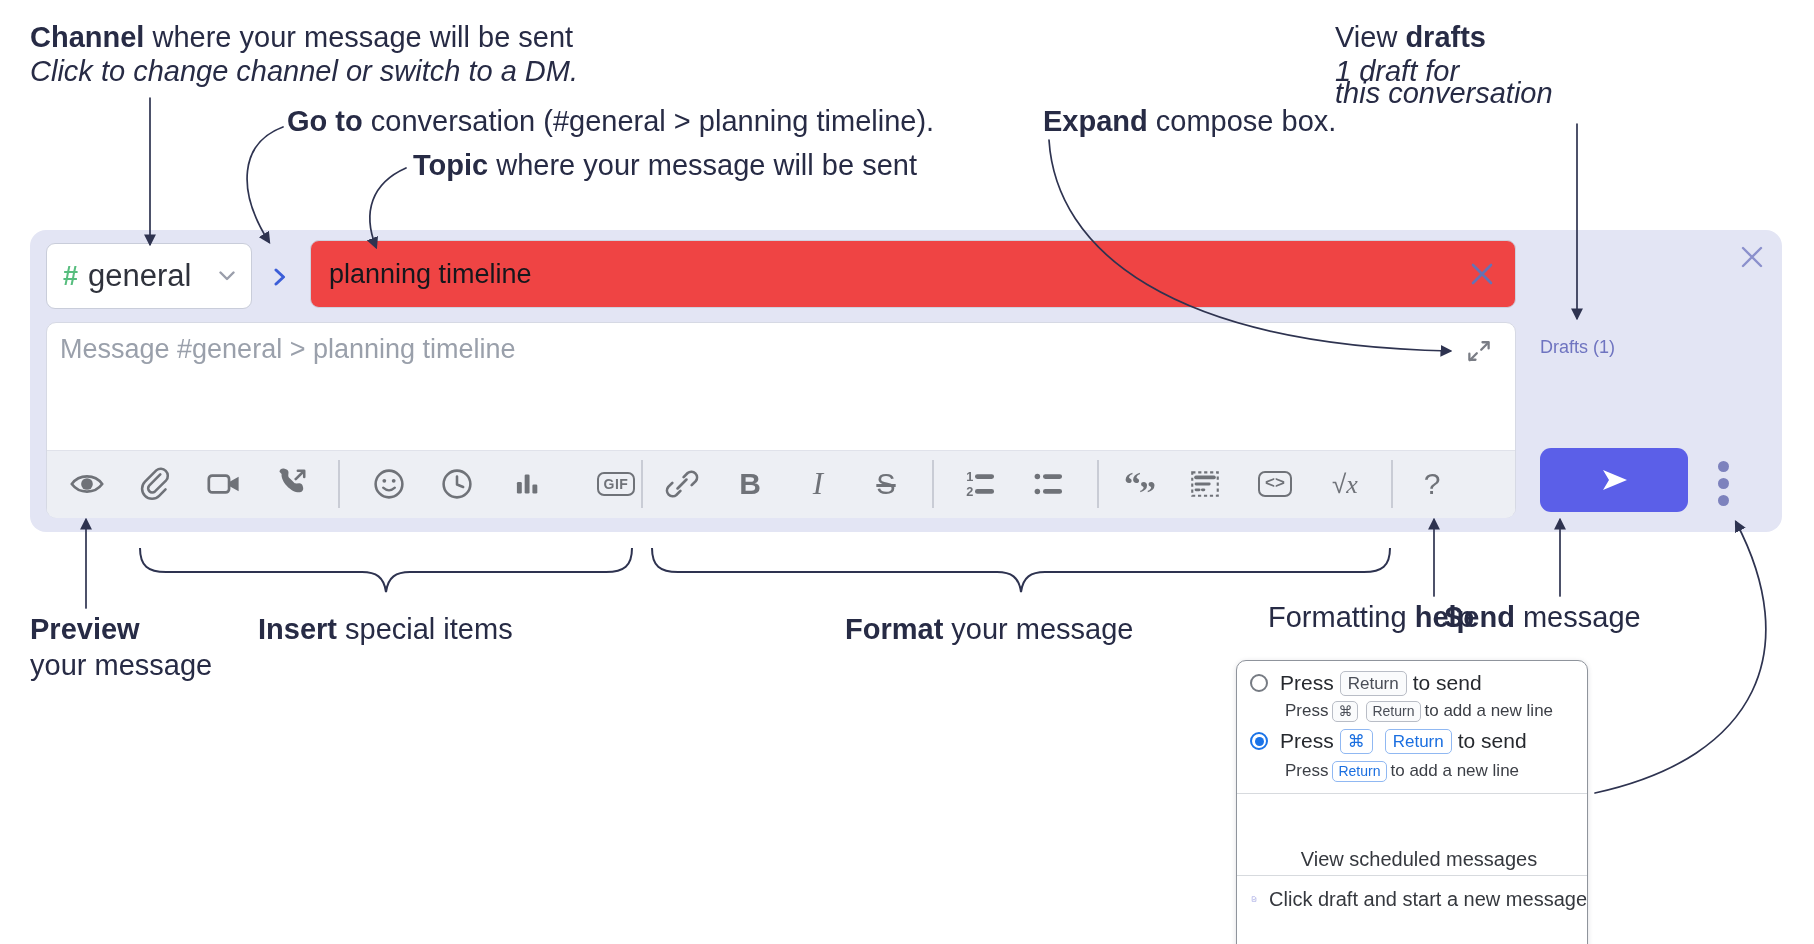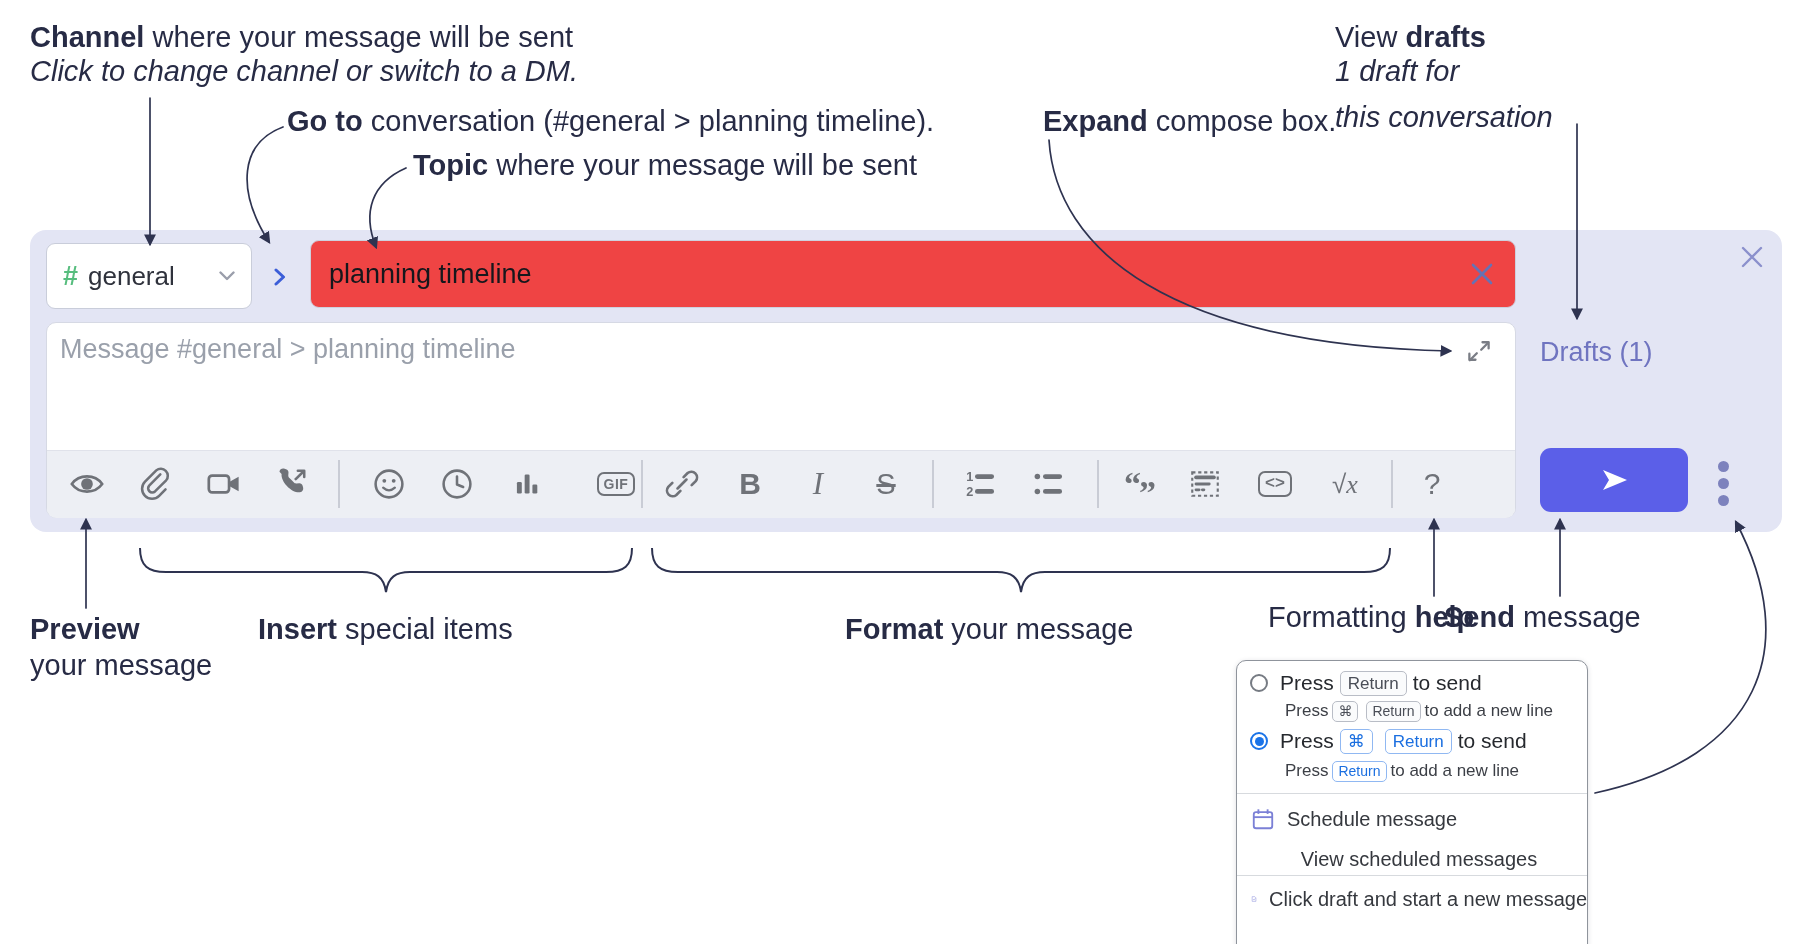--- a/index.html
+++ b/index.html
@@ -9,21 +9,21 @@
   .ann{position:absolute;font-size:29px;line-height:34px;color:#272b45;white-space:nowrap;}
   .ann .b{font-weight:700;}
   .it{font-style:italic;}
   
   .compose{position:absolute;left:30px;top:230px;width:1752px;height:302px;
            background:#e3e5f4;border-radius:16px;}
   .pill{position:absolute;left:46px;top:243px;width:206px;height:66px;background:#fff;
         border:1.5px solid #c9cdda;border-radius:9px;display:flex;align-items:center;
         justify-content:space-between;padding:0 16px;box-sizing:border-box;cursor:pointer;}
   .pill .hash{color:#57bd7e;font-weight:700;font-size:27px;}
-  .pill .chname{color:#2f323c;font-size:26px;margin:0 10px 0 10px;flex:1;text-align:left;}
+  .pill .chname{color:#2f323c;font-size:31px;margin:0 10px 0 10px;flex:1;text-align:left;}
   .gobtn{position:absolute;left:259px;top:256px;width:42px;height:42px;border-radius:50%;
          background:#c5cdf6;display:flex;align-items:center;justify-content:center;cursor:pointer;}
   .topicwrap{position:absolute;left:310px;top:240px;width:1206px;height:68px;background:#ef4444;
              border:1.5px solid #cdd1de;border-radius:9px;box-sizing:border-box;}
   .topicwrap input{position:absolute;left:16px;top:0;width:1120px;height:64px;border:none;outline:none;
              font-family:"Liberation Sans","DejaVu Sans",sans-serif;font-size:27px;color:#15171c;background:transparent;}
   .iconbtn{background:none;border:none;padding:0;margin:0;cursor:pointer;display:flex;
            align-items:center;justify-content:center;}
   .clearx{position:absolute;left:1466px;top:258px;width:32px;height:32px;}
   .closex{position:absolute;left:1736px;top:241px;width:32px;height:32px;}
@@ -45,21 +45,21 @@
   .g-help{font-size:30px;color:#6f7278;}
   .gif-badge{border:2.4px solid #6f7278;border-radius:7px;padding:2px 5px;font-size:14px;
              font-weight:700;color:#6f7278;letter-spacing:0.5px;}
   .code-badge{border:2.4px solid #6f7278;border-radius:7px;padding:0px 5px 2px 5px;font-size:17px;
               font-weight:700;color:#6f7278;}
   .g-quote{font-family:"Liberation Serif","DejaVu Serif",serif;font-weight:700;font-size:34px;
            color:#6f7278;letter-spacing:-2px;}
   .g-quote .low{display:inline-block;transform:translateY(9px);}
   .g-math{font-size:26px;color:#6f7278;}
   .g-math i{font-family:"Liberation Serif","DejaVu Serif",serif;}
-  .draftslink{position:absolute;left:1540px;top:337px;font-size:27px;color:#6f74c0;cursor:pointer;}
+  .draftslink{position:absolute;left:1540px;top:337px;font-size:18px;color:#6f74c0;cursor:pointer;}
   .sendbtn{position:absolute;left:1540px;top:448px;width:148px;height:64px;border:none;
            border-radius:11px;background:#5b5fe8;display:flex;align-items:center;
            justify-content:center;cursor:pointer;}
   .dotsbtn{position:absolute;left:1705px;top:454px;width:36px;height:58px;display:flex;
            flex-direction:column;align-items:center;justify-content:center;gap:6px;
            background:none;border:none;cursor:pointer;}
   .dotsbtn span{width:11px;height:11px;border-radius:50%;background:#7d82bd;}
   
   .menu{position:absolute;left:1236px;top:660px;width:352px;height:310px;background:#fff;
         border:1.5px solid #8f949c;border-radius:10px;box-shadow:0 1px 5px rgba(40,40,60,.15);
@@ -101,21 +101,21 @@
   </div>
   <div class="ann" style="left:1043px;top:104px;">
     <span class="b">Expand</span><span> compose box.</span>
   </div>
   <div class="ann" style="left:1335px;top:20px;">
     <span>View </span><span class="b">drafts</span>
   </div>
   <div class="ann it" style="left:1335px;top:54px;">
     <span>1 draft for</span>
   </div>
-  <div class="ann it" style="left:1335px;top:100px;">
+  <div class="ann it" style="left:1335px;top:76px;">
     <span>this conversation</span>
   </div>
   <div class="ann" style="left:30px;top:612px;">
     <span class="b">Preview</span>
   </div>
   <div class="ann" style="left:30px;top:648px;">
     <span>your message</span>
   </div>
   <div class="ann" style="left:258px;top:612px;">
     <span class="b">Insert</span><span> special items</span>
@@ -311,31 +311,20 @@
       <kbd class="blue">⌘</kbd>
       <kbd class="blue">Return</kbd>
       <span>to send</span>
     </div>
     <div class="msub" style="top:98px;height:24px;">
       <span>Press</span>
       <kbd class="small blue">Return</kbd>
       <span>to add a new line</span>
     </div>
     <div class="mdiv" style="top:132px;"></div>
-    <div class="mitem" style="top:143px;height:30px;">
-      <svg width="24" height="24" viewBox="0 0 26 26">
-        <g fill="none" stroke="#7b80d6" stroke-width="2">
-          <rect x="3" y="5.5" width="20" height="17.5" rx="2.5"></rect>
-          <path d="M3 11 H23"></path>
-            <path d="M8 2.5 V7.5"></path>
-            <path d="M18 2.5 V7.5"></path>
-        </g>
-      </svg>
-      <span>Schedule message</span>
-    </div>
     <div class="mitem" style="top:175px;height:30px;flex-direction:column;">
       <svg width="24" height="24" viewBox="0 0 26 26">
         <g fill="none" stroke="#7b80d6" stroke-width="2">
           <rect x="3" y="5.5" width="20" height="17.5" rx="2.5"></rect>
           <path d="M3 11 H23"></path>
             <path d="M8 2.5 V7.5"></path>
             <path d="M18 2.5 V7.5"></path>
         </g>
         <g fill="#7b80d6">
           <circle cx="8" cy="15" r="1.3"></circle>

